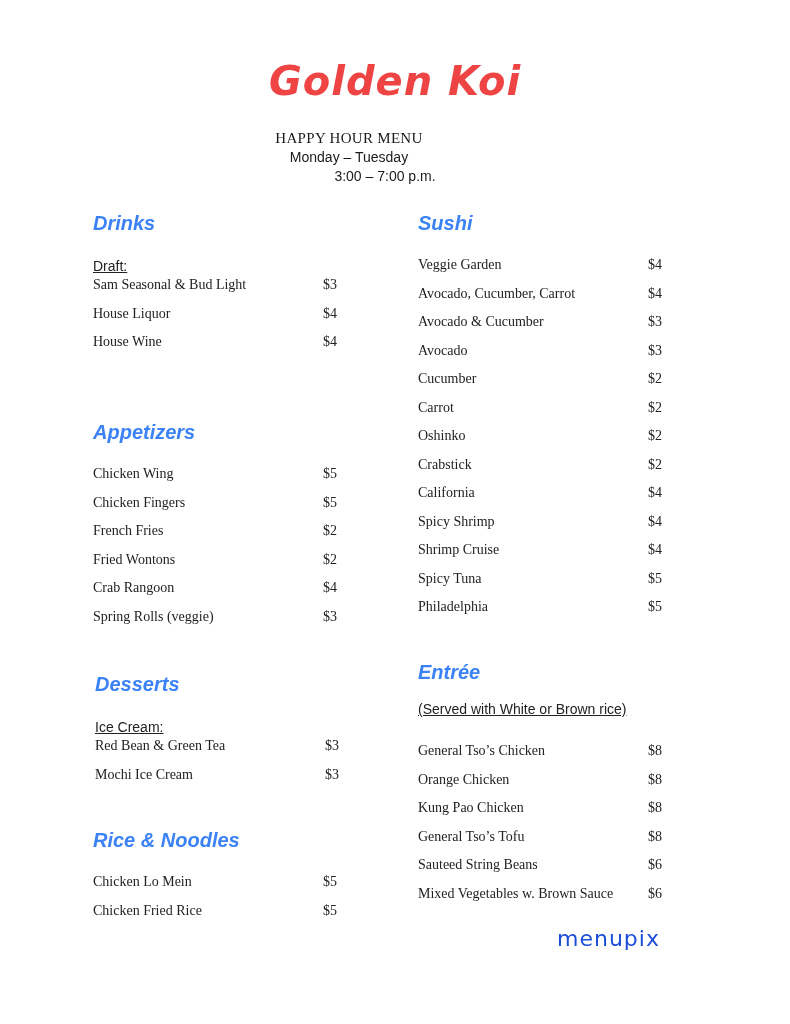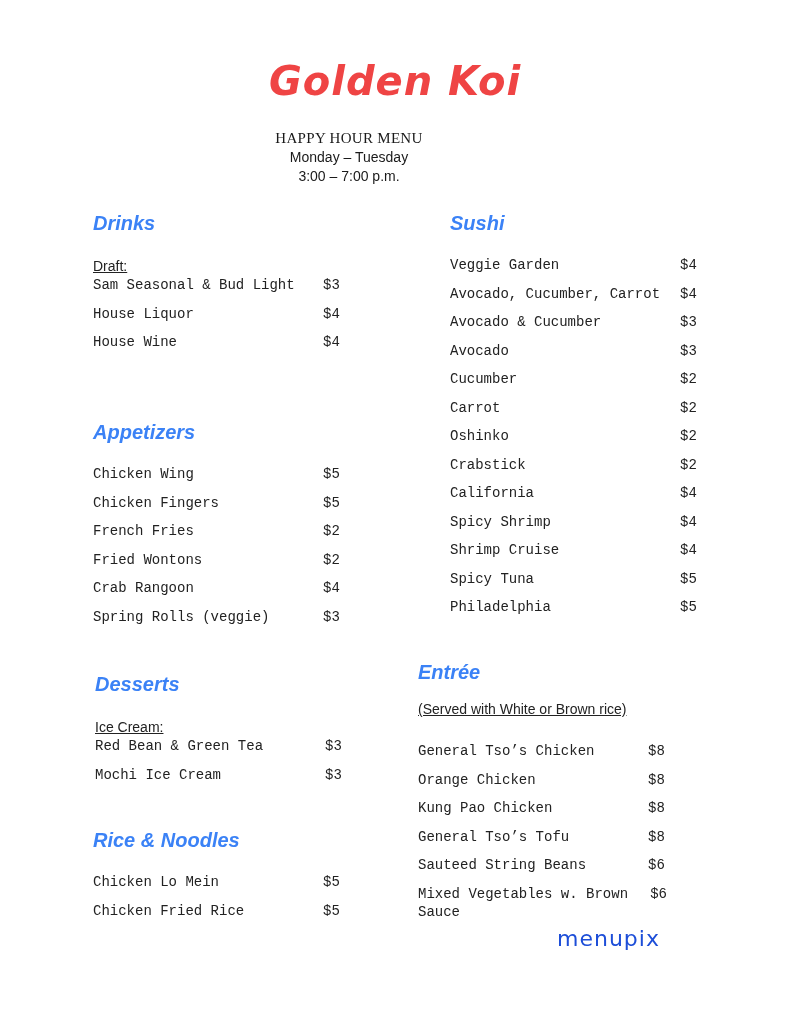--- a/index.html
+++ b/index.html
@@ -4,27 +4,27 @@
 <style>
   html, body { margin:0; padding:0; background:#ffffff; }
   body { width:790px; height:1024px; position:relative; overflow:hidden;
          font-family:"DejaVu Sans", sans-serif; color:#1a1a1a; }
   .title { position:absolute; left:0; width:790px; top:58px; text-align:center;
            font-family:"DejaVu Sans", sans-serif; font-size:40px; font-weight:bold;
            letter-spacing:1px; color:#ef4444; font-style:italic; }
   .sub { position:absolute; left:0; width:698px; text-align:center; }
   .sub1 { top:130px; font-family:"Liberation Serif", serif; font-size:15px; letter-spacing:0.3px; }
   .sub2 { top:149px; font-family:"Liberation Sans", sans-serif; font-size:14px; }
-  .sub3 { top:168px; font-family:"Liberation Sans", sans-serif; font-size:14px; }
+  .sub3 { top:168px; font-family:"Liberation Sans", sans-serif; font-size:14px;padding-left:36px; }
   .section { position:absolute; }
   .sec-title { font-family:Liberation Sans, sans-serif; font-size:20px; font-style:italic;
                font-weight:bold; color:#3b82f6; margin:0; height:20px; }
   .note { font-family:"Liberation Sans", sans-serif; font-size:14px; color:#222; height:18px;text-decoration:underline; }
   .row { display:flex; justify-content:space-between; align-items:baseline;
-         font-family:Liberation Mono, monospace; font-size:14px; color:#222;
+         font-family:Liberation Serif, serif; font-size:14px; color:#222;
          height:28.5px; line-height:18px; }
   .row .price { width:20px; text-align:left; }
   .watermark { position:absolute; left:557px; top:926px; font-family:"DejaVu Sans", sans-serif;
                font-size:22px; color:#1d4ed8; letter-spacing:1px; }
 </style>
 </head>
 <body>
 
 <div class="title">Golden Koi</div>
 <div class="sub sub1">HAPPY HOUR MENU</div>
@@ -106,21 +106,21 @@
         <span>Chicken Lo Mein</span>
         <span class="price">$5</span>
       </div>
       <div class="row">
         <span>Chicken Fried Rice</span>
         <span class="price">$5</span>
       </div>
     </div>
 </div>
 
-<div class="section" style="left:418px; top:212px; width:250px;margin-left:32px;">
+<div class="section" style="left:418px; top:212px; width:250px;">
   <div class="sec-title">Sushi</div>
   <div style="height:24px"></div>
   <div>
       <div class="row">
         <span>Veggie Garden</span>
         <span class="price">$4</span>
       </div>
       <div class="row">
         <span>Avocado, Cucumber, Carrot</span>
         <span class="price">$4</span>

